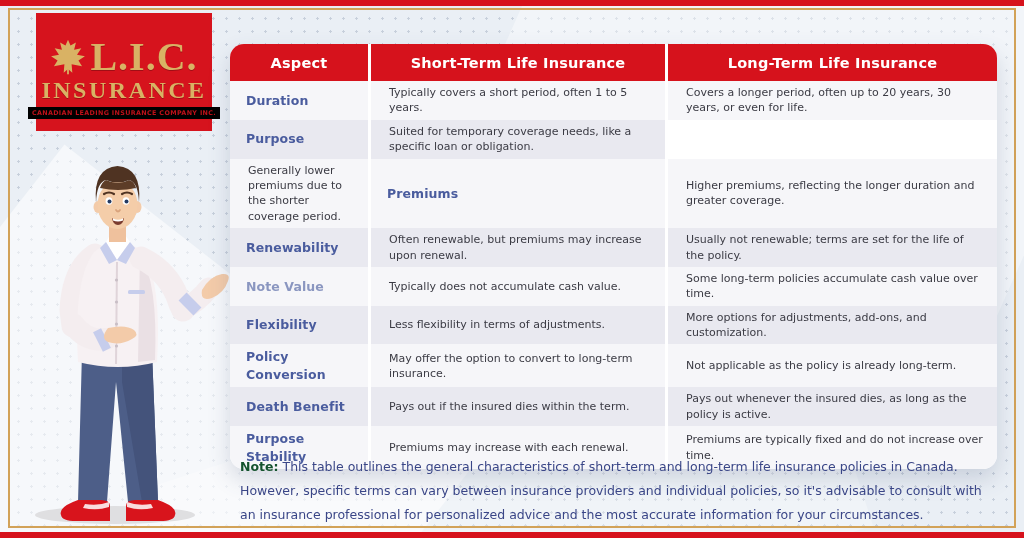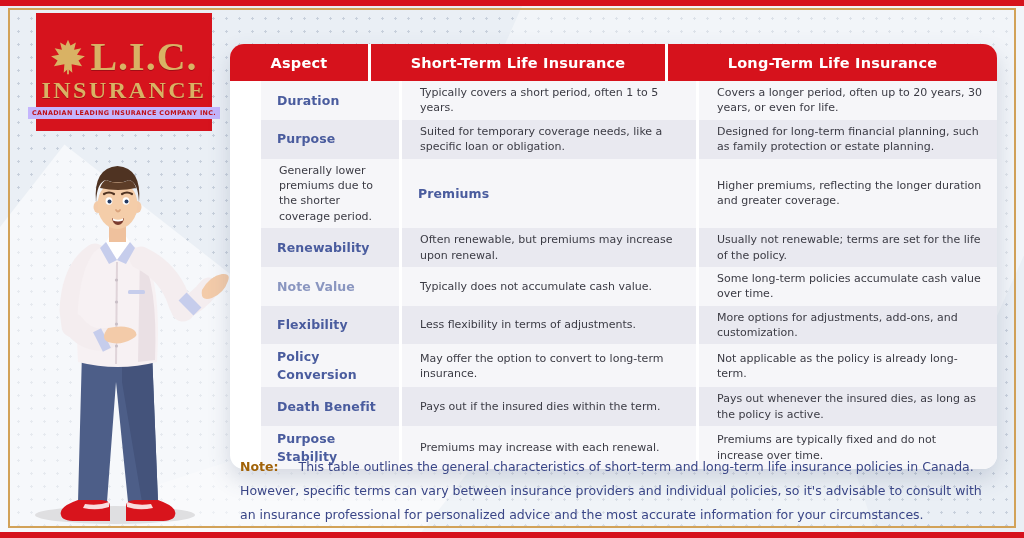--- a/index.html
+++ b/index.html
@@ -19,41 +19,41 @@
   .strip-top { top:0; } .strip-bottom { bottom:0; }
   .gold-border { position:absolute; left:8px; right:8px; top:8px; bottom:10px; border:2px solid #D2A258; z-index:4; pointer-events:none; }
 
   
   .logo { position:absolute; left:36px; top:0; width:176px; height:118px; background:#D6131D; z-index:6;
           display:flex; flex-direction:column; align-items:center; justify-content:center; padding-top:12px;margin-top:13px; }
   .logo-row { display:flex; align-items:center; gap:4px; }
   .logo-leaf { width:36px; height:36px; }
   .logo-lic { font-family:"Liberation Serif", serif; font-size:40px; font-weight:bold; color:#D9B264; letter-spacing:1px; line-height:1; text-shadow:0 1px 0 rgba(0,0,0,0.25); }
   .logo-ins { font-family:"Liberation Serif", serif; font-size:24px; font-weight:bold; color:#D9B264; letter-spacing:2.5px; line-height:1.1; text-shadow:0 1px 0 rgba(0,0,0,0.25); }
-  .logo-tag { margin-top:4px; background:#c4b5fd; color:#BE1119; font-size:6.4px; font-weight:bold; letter-spacing:0.35px; padding:2px 4px; white-space:nowrap; }
+  .logo-tag { margin-top:4px; background:#000000; color:#BE1119; font-size:6.4px; font-weight:bold; letter-spacing:0.35px; padding:2px 4px; white-space:nowrap; }
 
   
   .person { position:absolute; left:10px; top:130px; width:220px; height:400px; z-index:3; }
 
   
   .card { position:absolute; left:230px; top:44px; width:767px; background:#FFFFFF; border-radius:14px; overflow:hidden;
           box-shadow:0 10px 22px rgba(70,85,120,0.20); z-index:6; }
   .thead { display:grid; grid-template-columns:138px 294px 1fr; column-gap:3px;border-radius:16px; }
   .th { background:#D6121C; color:#FFFFFF; font-weight:bold; font-size:14.5px; letter-spacing:0.2px;
         height:37px; display:flex; align-items:center; justify-content:center; }
-  .trow { display:grid; grid-template-columns:138px 294px 1fr; column-gap:3px;padding-left:31px; }
+  .trow { display:grid; grid-template-columns:138px 294px 1fr; column-gap:3px; }
   .cell { min-height:34px; display:flex; align-items:center; padding:4px 14px 4px 18px; font-size:11px; line-height:1.4; color:#3B3B44; }
   .cell.aspect { padding-left:16px; font-size:12.5px; font-weight:bold; color:#4A5C9E; letter-spacing:0.1px; }
   .trow:nth-child(odd)  .cell { background:#F6F6F9; }
   .trow:nth-child(even) .cell { background:#E9E9F0; }
   .trow:nth-child(5) .cell.aspect { color:#8A96C0; }
 
   
   .note { position:absolute; left:240px; top:455px; width:752px; font-size:12.5px; line-height:1.9; color:#3A4687; z-index:6; }
-  .note-label { color:#a16207; font-weight:bold; margin-right:20px; }
+  .note-label { color:#14532d; font-weight:bold; margin-right:4px; }
 </style>
 </head>
 <body>
 
 <div class="frame">
   <div class="dots"></div>
   <div class="wedge w1"></div>
   <div class="wedge w2"></div>
   <div class="wedge w3"></div>
   <div class="strip-top"></div>
@@ -134,21 +134,20 @@
     <div>
     <div class="trow">
       <div class="cell aspect">Duration</div>
       <div class="cell">Typically covers a short period, often 1 to 5 years.</div>
       <div class="cell">Covers a longer period, often up to 20 years, 30 years, or even for life.</div>
     </div>
 
     <div class="trow">
       <div class="cell aspect">Purpose</div>
       <div class="cell">Suited for temporary coverage needs, like a specific loan or obligation.</div>
-      <div class="cell">Designed for long-term financial planning, such as family protection or estate planning.</div>
     </div>
 
     <div class="trow">
       <div class="cell">Generally lower premiums due to the shorter coverage period.</div>
       <div class="cell aspect">Premiums</div>
       <div class="cell">Higher premiums, reflecting the longer duration and greater coverage.</div>
     </div>
 
     <div class="trow">
       <div class="cell aspect">Renewability</div>

